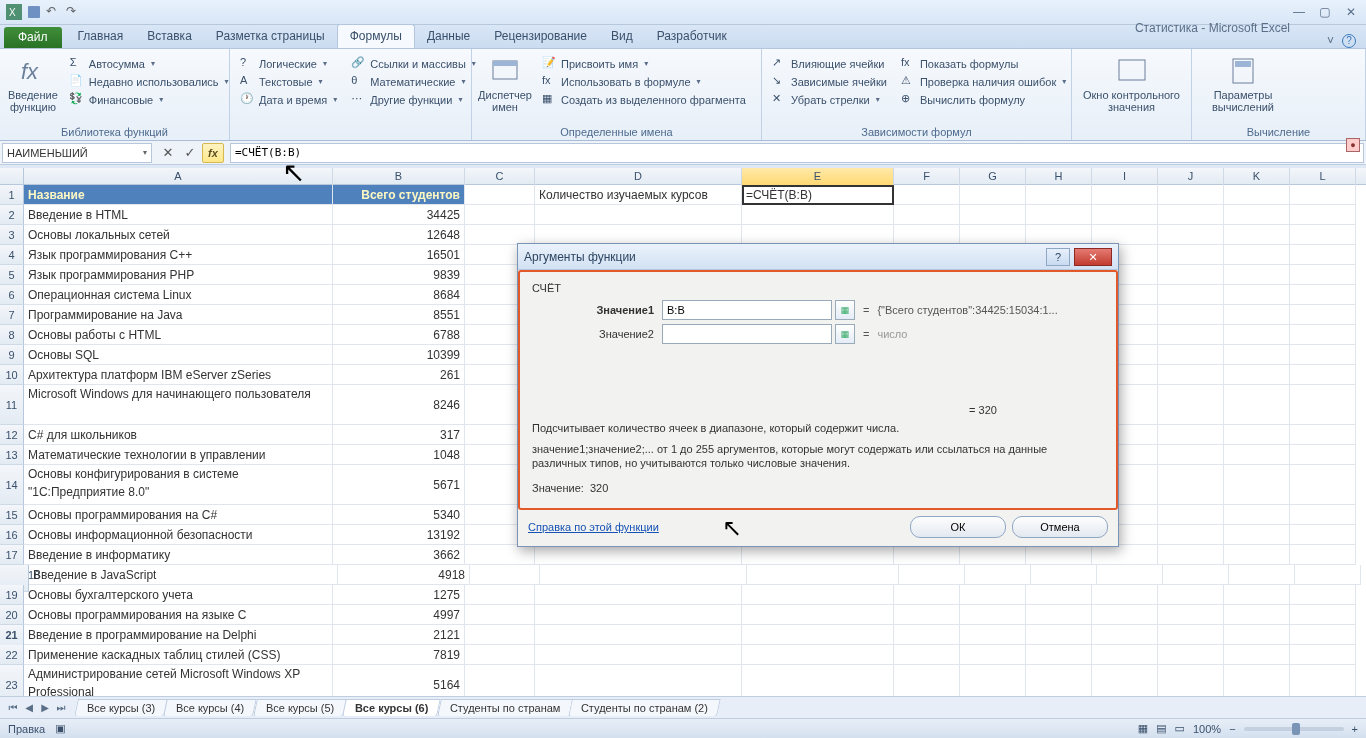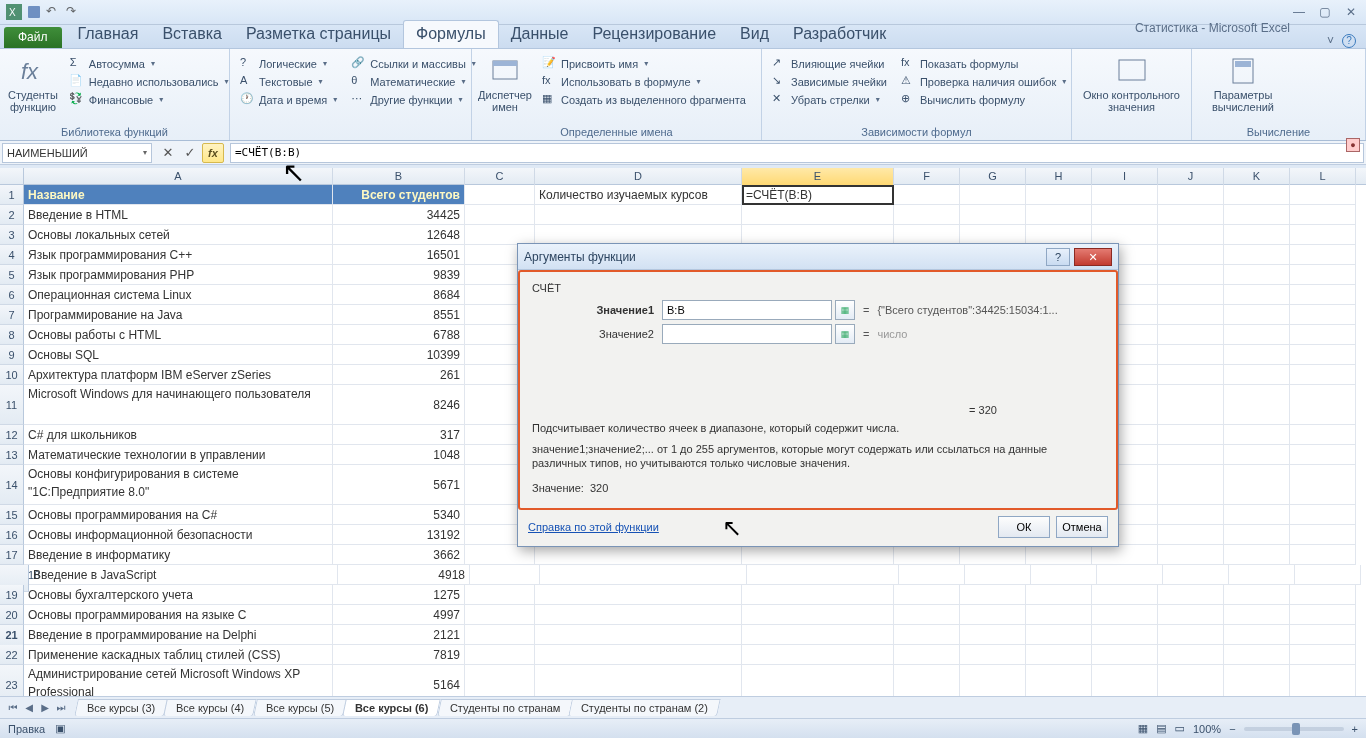--- a/index.html
+++ b/index.html
@@ -9,21 +9,21 @@
 .titlebar { height: 25px; background: linear-gradient(#e8f1fb,#d8e6f6); display: flex; align-items: center; padding: 0 6px; border-bottom: 1px solid #b8c8dc; }
 .titlebar .qat { display: flex; gap: 4px; align-items: center; }
 .titlebar .qat .ico { width: 16px; height: 16px; display:inline-block; opacity:.75;}
 .titlebar .doc { flex: 1; text-align: right; color: #5a6e88; font-size: 12px; margin-top: 31px; }
 .titlebar .winbtns { display: flex; gap: 8px; }
 .titlebar .winbtns span { width:18px; text-align:center; color:#5a6e88; cursor:pointer; }
 
 
 .tabsrow { height: 24px; display: flex; align-items: flex-end; padding-left: 4px; background: linear-gradient(#d8e6f6,#ccdcf0); border-bottom:1px solid #b3c6de;}
 .file-tab { background: linear-gradient(#3f8e3a,#2a7225); color:#fff; padding: 3px 14px 4px; border-radius: 3px 3px 0 0; font-size:12px; margin-right:4px; cursor:pointer;}
-.tab { padding: 4px 12px 5px; color:#3a506b; font-size:16px; cursor:pointer; }
+.tab { padding: 4px 12px 5px; color:#3a506b; font-size:12px; cursor:pointer; }
 .tab.active { background:#f6f9fd; border:1px solid #b3c6de; border-bottom:none; border-radius:3px 3px 0 0; color:#3a506b; }
 .tabhelp { margin-left:auto; display:flex; gap:8px; padding-right:10px; color:#5a6e88;}
 
 
 .ribbon { height: 92px; background: linear-gradient(#f6f9fd,#e7eff8); border-bottom:1px solid #a9bdd6; display:flex; }
 .rgroup { border-right:1px solid #c2d2e6; padding:4px 6px 2px; display:flex; flex-direction:column; }
 .rgroup .body { flex:1; display:flex; gap:6px; }
 .rgroup .label { text-align:center; font-size:11px; color:#4e6a8d; padding-top:1px; }
 .bigbtn { display:flex; flex-direction:column; align-items:center; justify-content:flex-start; width:54px; padding:2px; cursor:pointer; }
 .bigbtn .bi { width:32px; height:32px; margin-bottom:2px; }
@@ -91,21 +91,21 @@
 .argrow .preview { color:#555; font-size:11px;}
 .dlg-result { text-align:center; font-size:11px; color:#333; margin:60px 0 6px 330px;}
 .dlg-desc { font-size:11px; color:#333; margin:4px 0 8px;}
 .dlg-argdesc { display:flex; font-size:11px; margin:6px 0 12px;}
 .dlg-argdesc .k { width:210px; text-align:right; font-weight:bold; padding-right:8px;}
 .dlg-argdesc .v { flex:1; color:#333; line-height:14px;}
 .dlg-value { font-size:11px; margin:6px 0;}
 .dlg-footer { display:flex; align-items:center; padding:6px 10px 8px; }
 .dlg-footer a { color:#1652b5; text-decoration:underline; font-size:11px; cursor:pointer;}
 .dlg-footer .btns { margin-left:auto; display:flex; gap:6px;}
-.dlg-footer button { width:52px; height:22px; background:linear-gradient(#fdfdfd,#e3e9f1); border:1px solid #8fa7c4; font-size:11px; cursor:pointer; border-radius:0;}
+.dlg-footer button { width:96px; height:22px; background:linear-gradient(#fdfdfd,#e3e9f1); border:1px solid #8fa7c4; font-size:11px; cursor:pointer; border-radius:10px;}
 
 
 .cursor1 { position:absolute; left:282px; top:156px; font-size:28px; color:#000; pointer-events:none; z-index:50;}
 .cursor2 { position:absolute; left:722px; top:514px; font-size:24px; color:#000; pointer-events:none; z-index:50;}
 .rec { position:absolute; right:6px; top:138px; width:14px; height:14px; border:1px solid #a66; background:#fcc; font-size:9px; text-align:center; line-height:12px; color:#833;}
 
 svg { display:block; }
 </style>
 </head>
 <body>
@@ -152,21 +152,21 @@
 
 <div class="ribbon">
   <div class="rgroup" style="width:230px;">
     <div class="body">
       <div class="bigbtn">
         <div class="bi">
             <svg width="32" height="32">
               <text x="4" y="24" font-size="22" font-style="italic" fill="#6a7f9a" font-family="Georgia">fx</text>
             </svg>
           </div>
-        <div class="bl">Студенты
+        <div class="bl">Введение
 функцию</div>
       </div>
       <div class="stack">
         <div class="smallbtn">
             <span class="si">Σ</span>
             <span>Автосумма</span>
             <span class="drop">▾</span>
           </div>
         <div class="smallbtn">
             <span class="si">📄</span>

